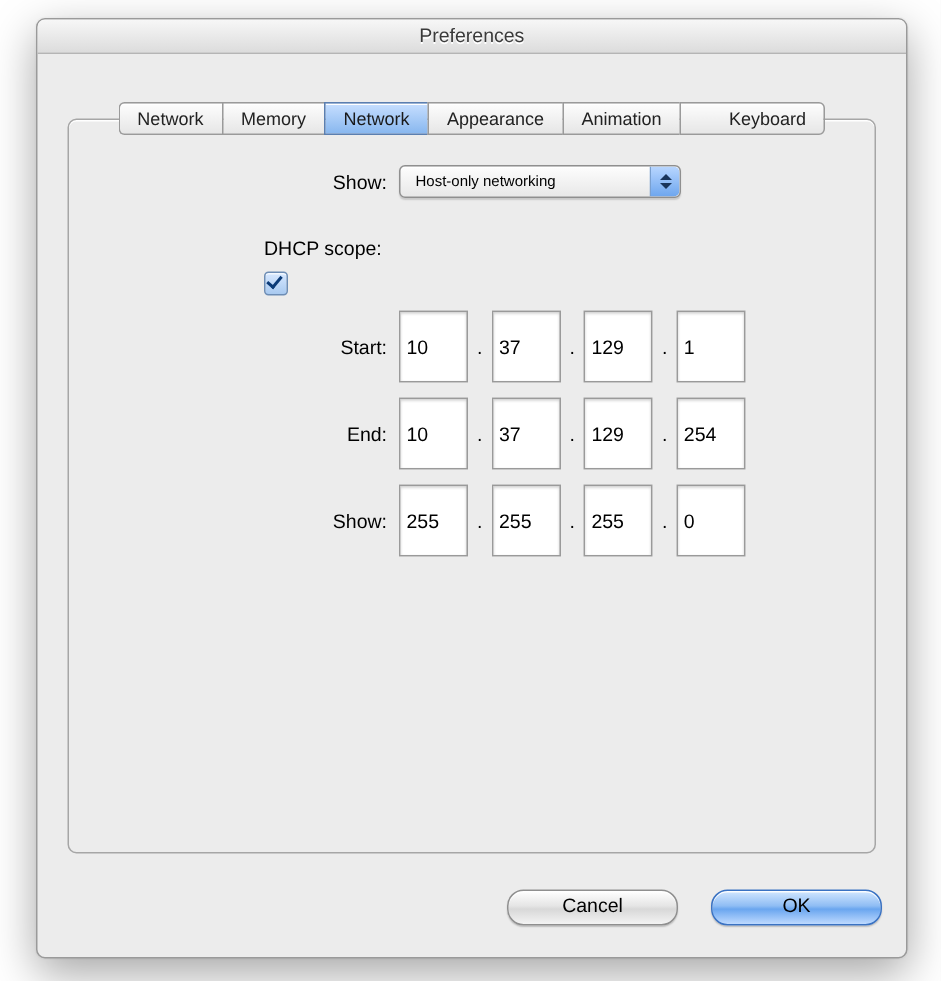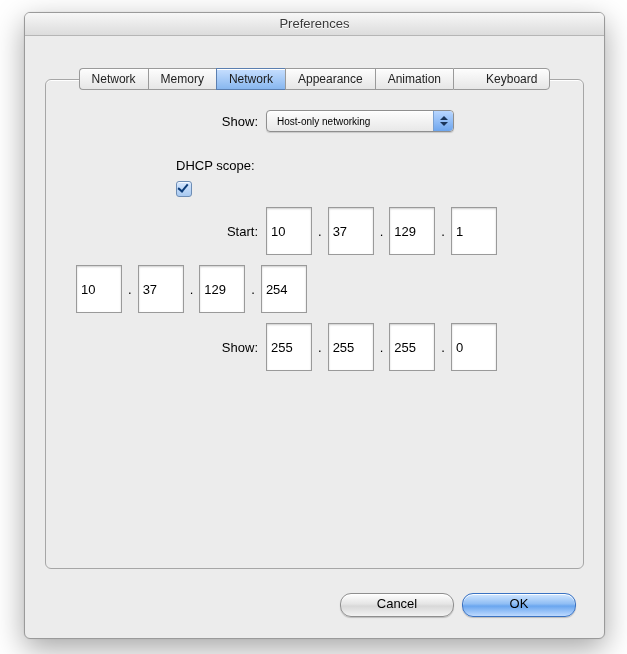--- a/index.html
+++ b/index.html
@@ -194,24 +194,24 @@
     font: inherit;
     text-align: left;
     padding: 13px 4px;
     box-sizing: content-box;
   }
   .dot { padding: 0 6px; }
 
   
   .button-bar {
     position: absolute;
-    right: 28px;
+    right: 16px;
     bottom: 22px;
     display: flex;
-    gap: 8px;
+    gap: 22px;
   }
   .aqua-btn {
     min-width: 80px;
     height: 22px;
     line-height: 20px;
     text-align: center;
     font-size: 13px;
     border: 1px solid #8f8f8f;
     border-radius: 11px;
     background: linear-gradient(#ffffff, #e5e5e5 45%, #d8d8d8 55%, #f3f3f3);
@@ -282,20 +282,21 @@
             <input class="octet" value="10" style="">
             <span class="dot">.</span>
             <input class="octet" value="37" style="">
             <span class="dot">.</span>
             <input class="octet" value="129" style="">
             <span class="dot">.</span>
             <input class="octet" value="1" style="">
           </div>
 
           <div class="row ip-row">
+            <div class="ip-label">End:</div>
             <input class="octet" value="10" style="">
             <span class="dot">.</span>
             <input class="octet" value="37" style="">
             <span class="dot">.</span>
             <input class="octet" value="129" style="">
             <span class="dot">.</span>
             <input class="octet" value="254" style="">
           </div>
 
           <div class="row ip-row">

